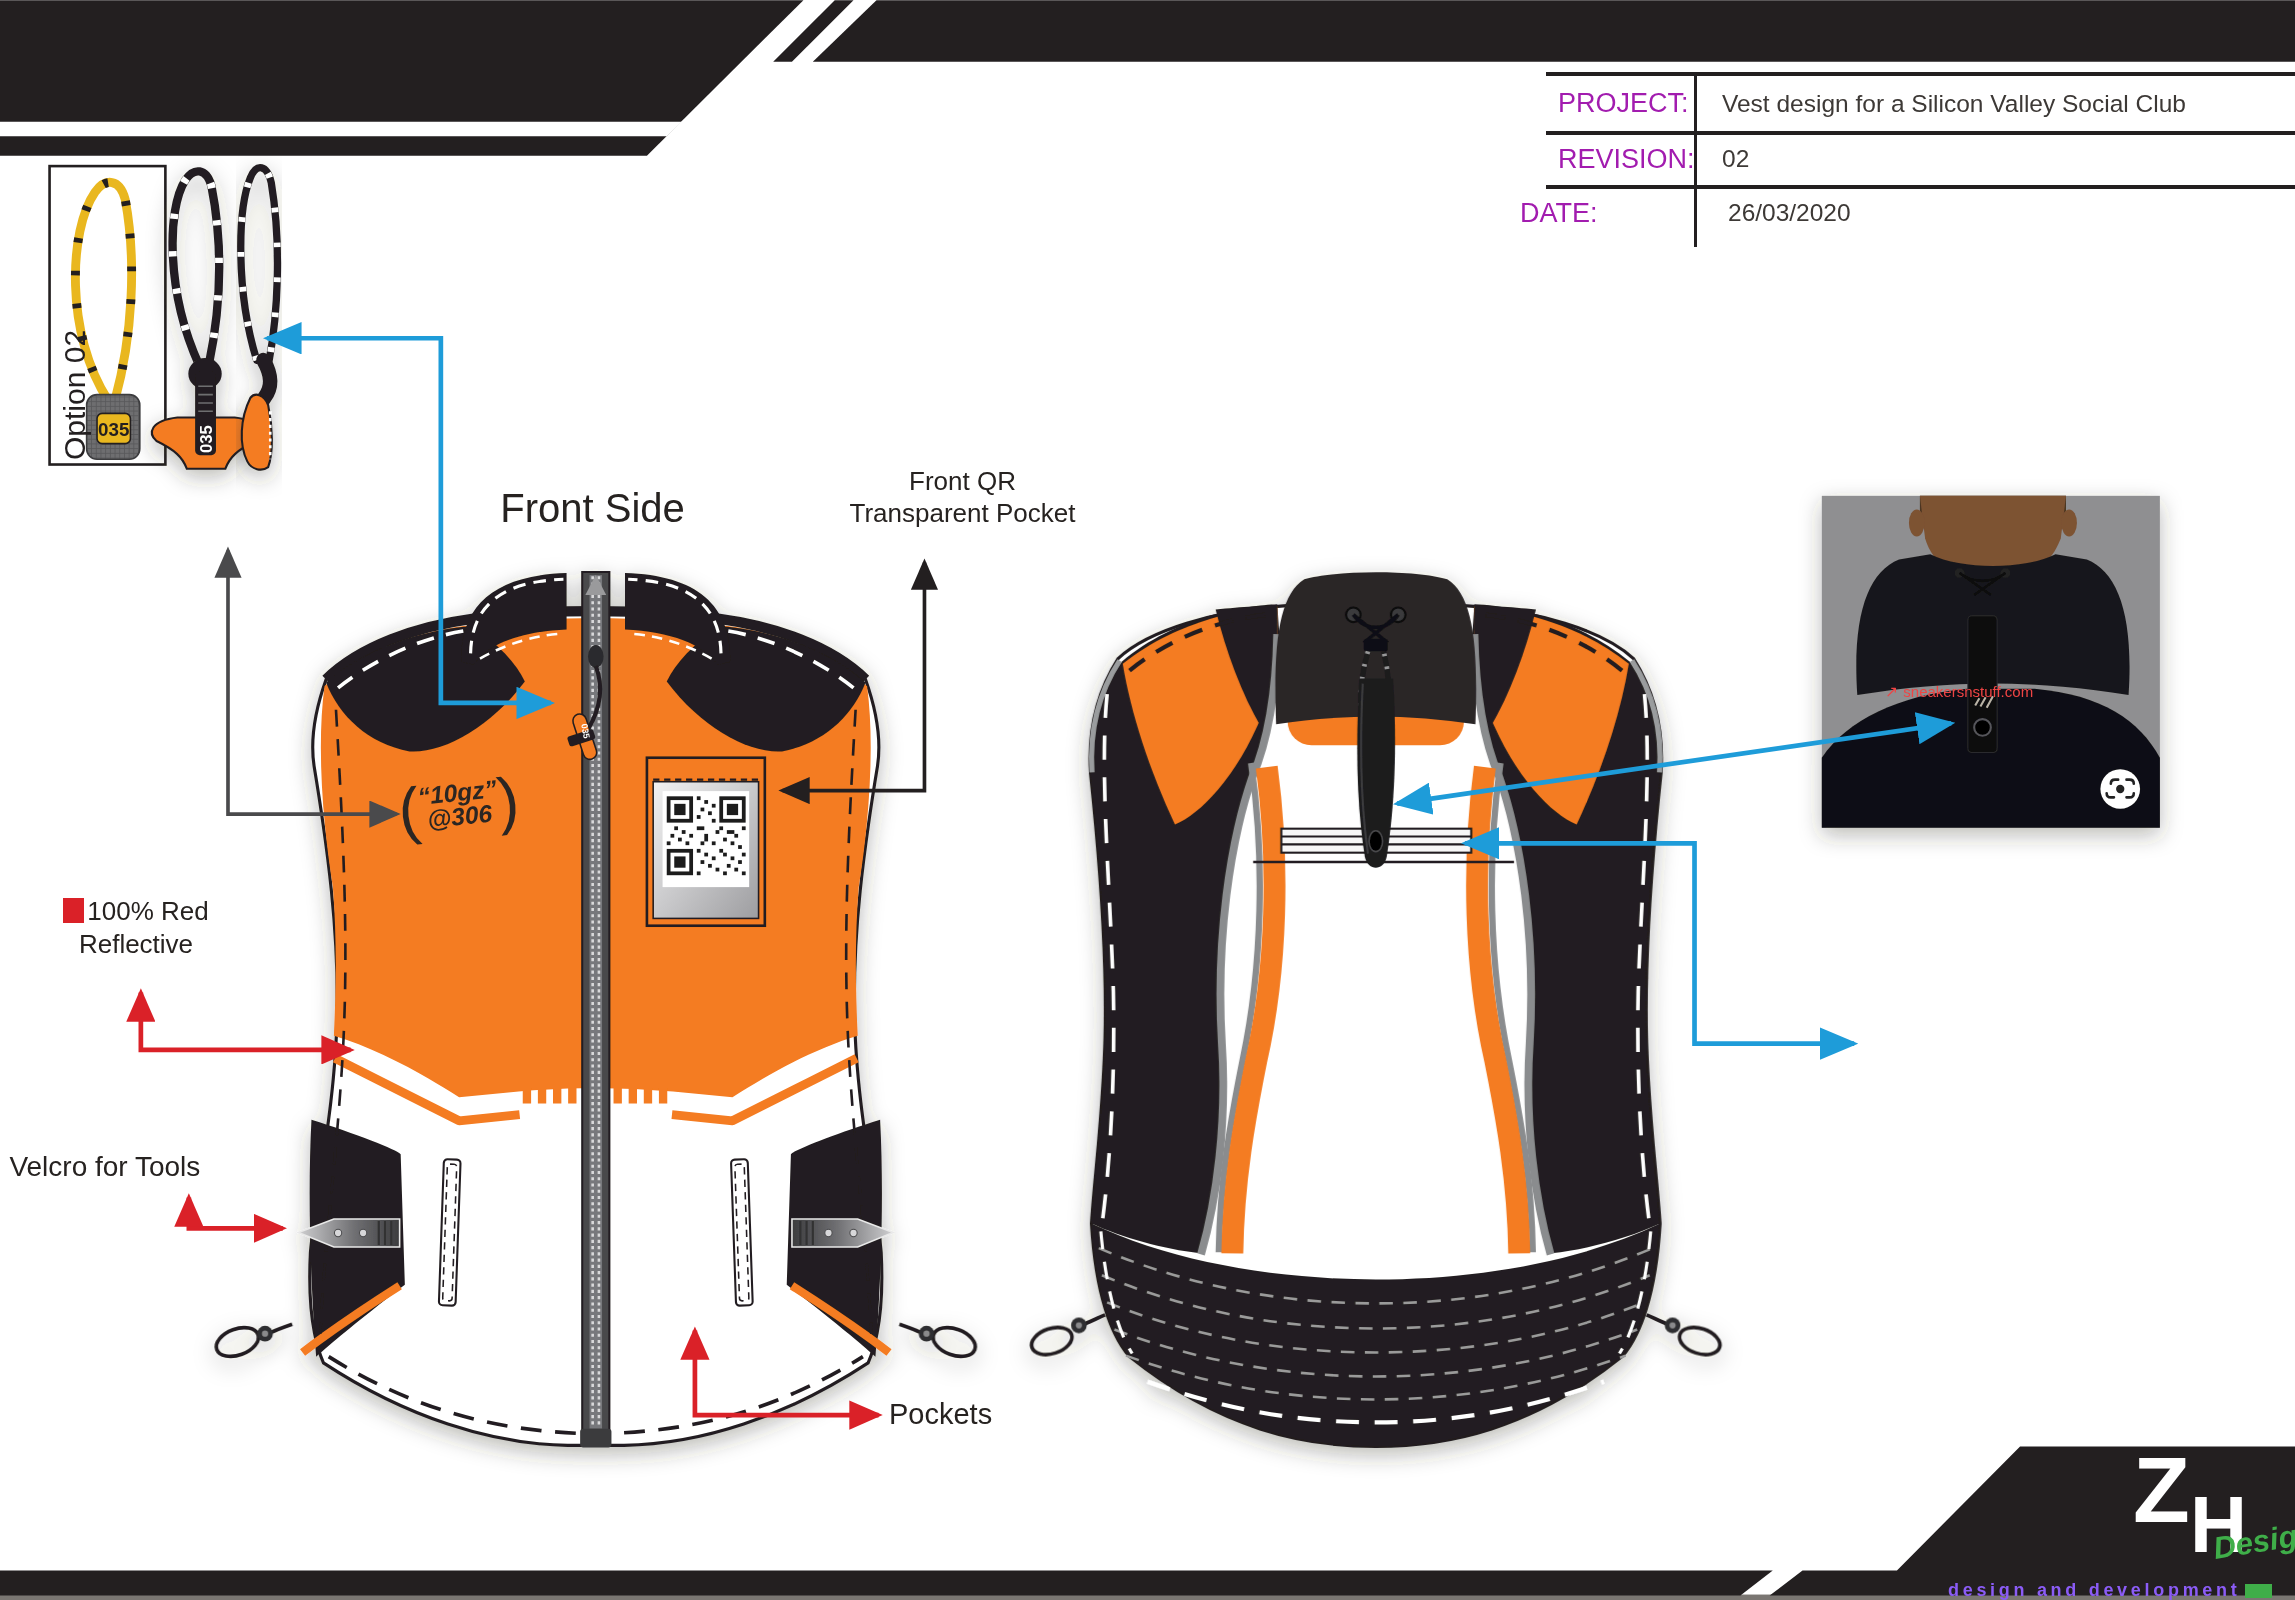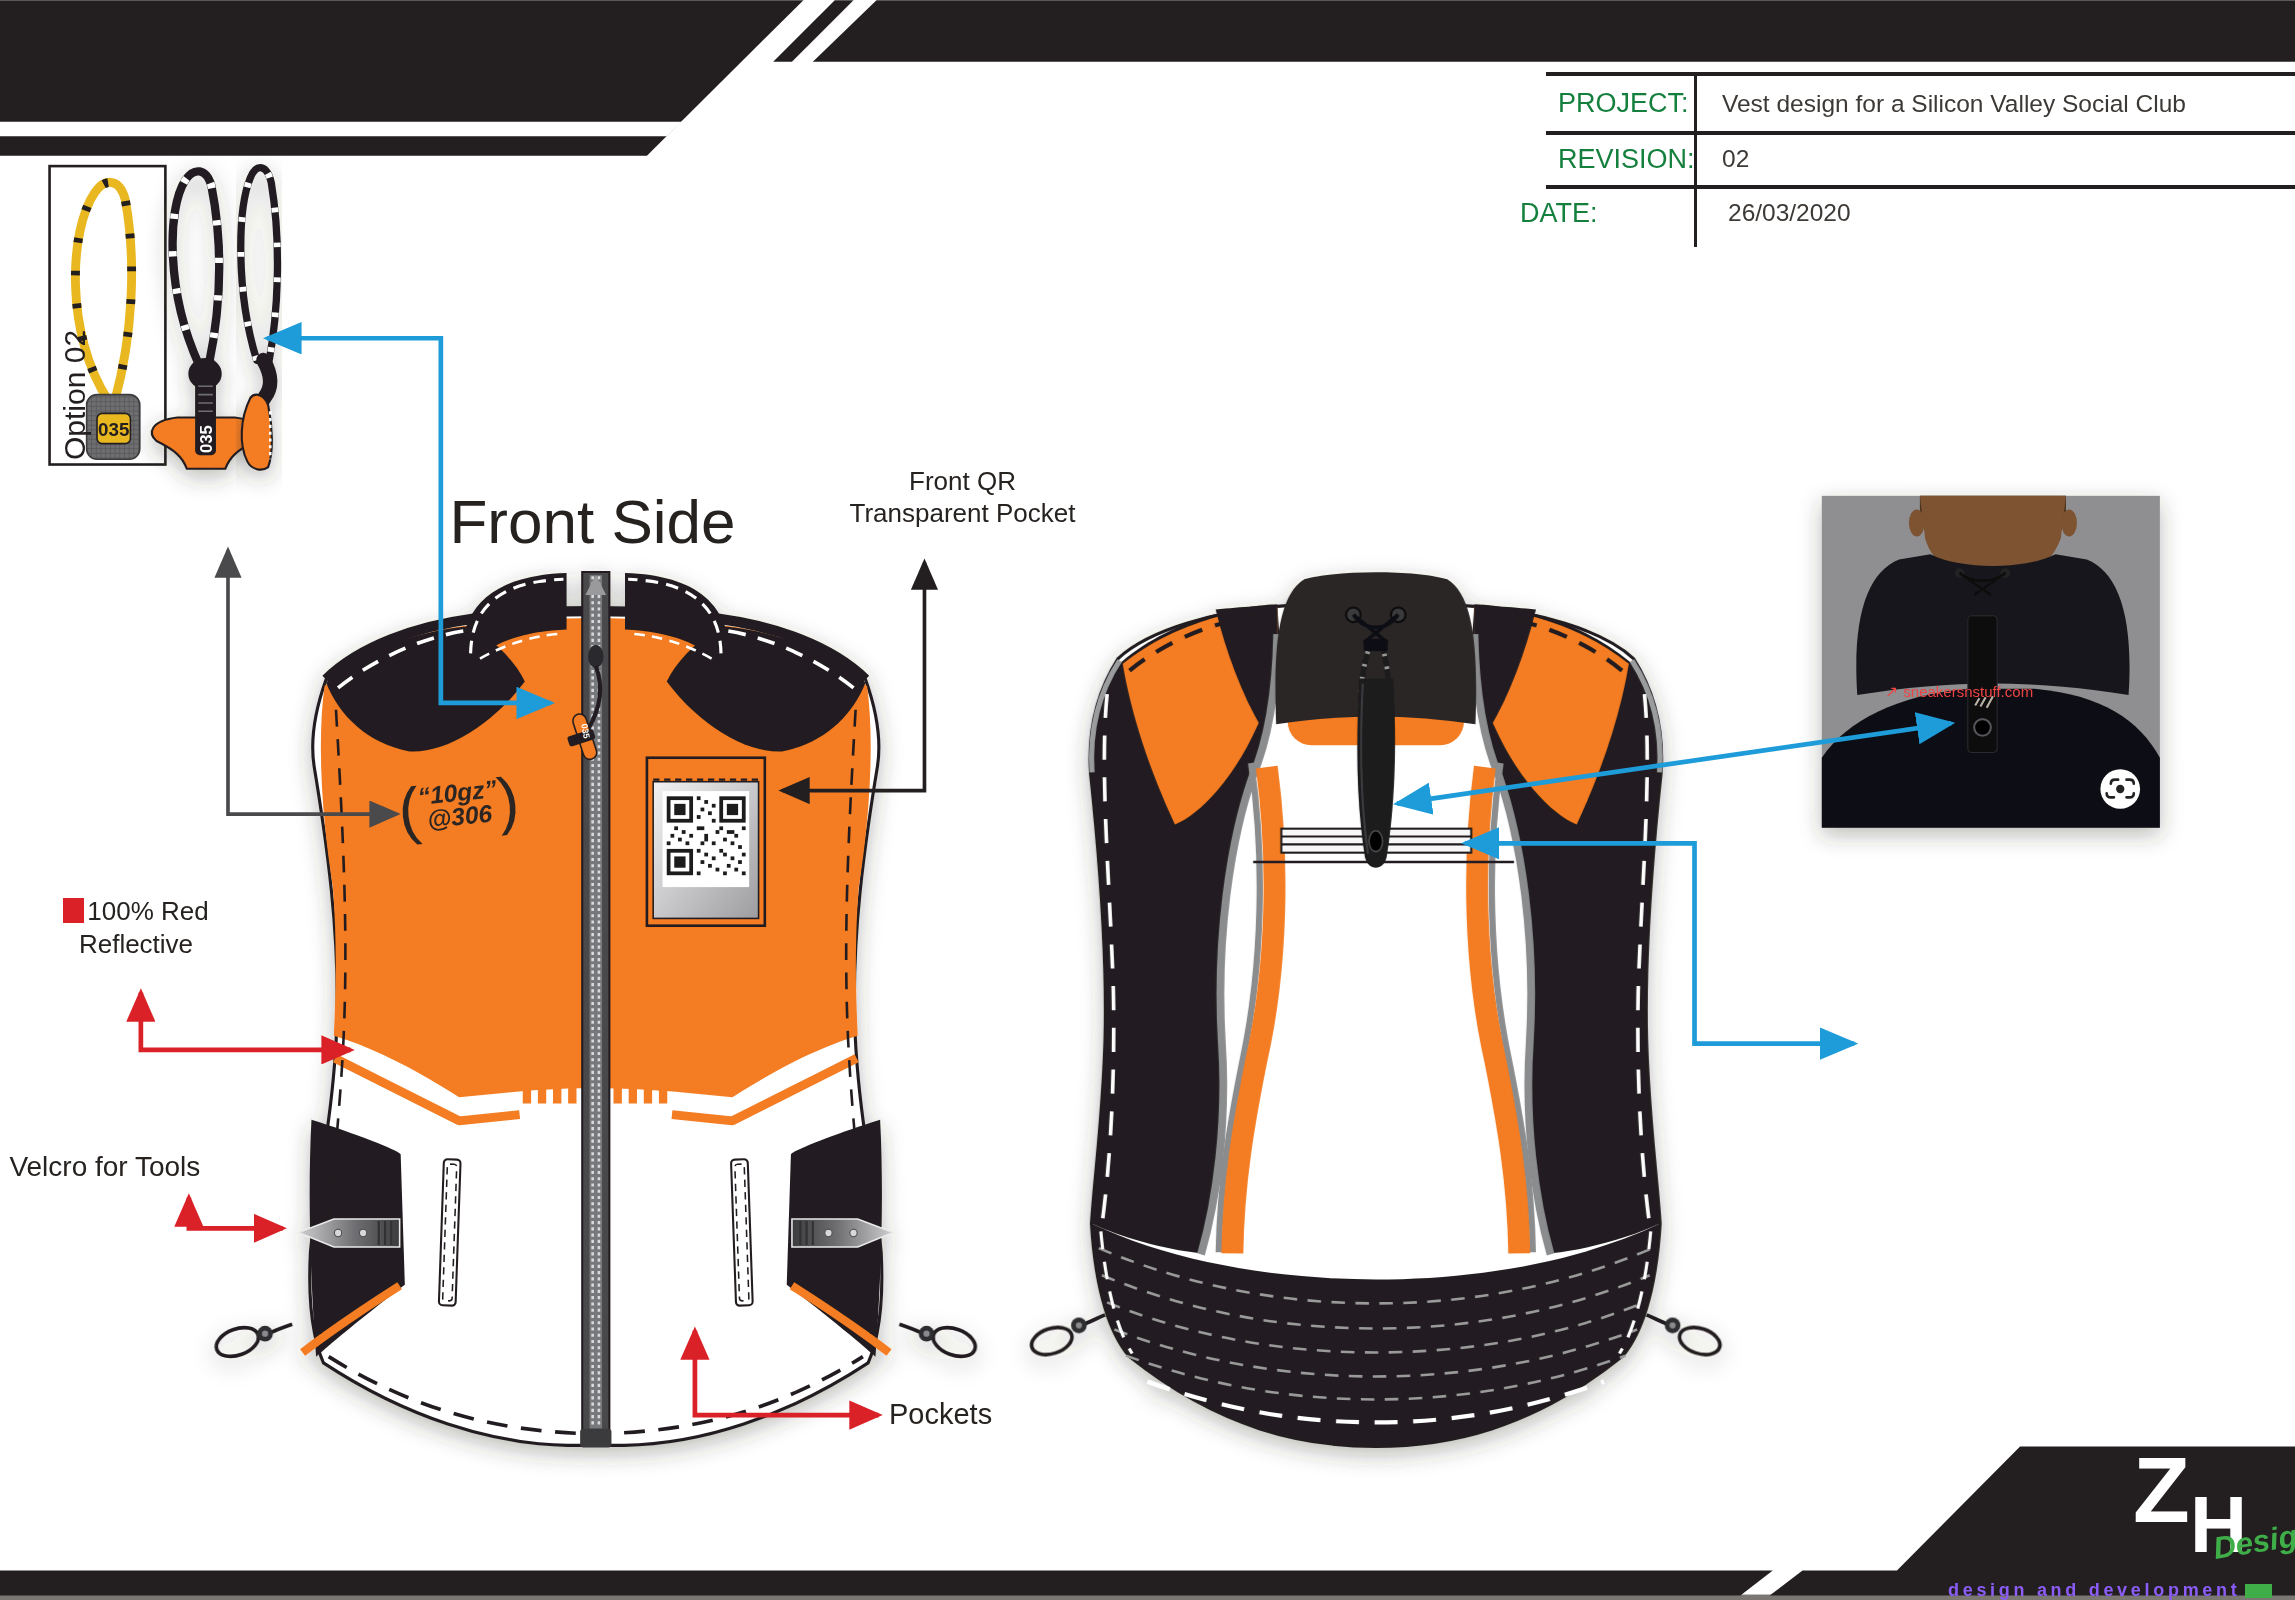--- a/index.html
+++ b/index.html
@@ -4,21 +4,21 @@
 <style>
   html,body{margin:0;padding:0;background:#fff;}
   .stage{position:relative;width:2295px;height:1601px;background:#fff;overflow:hidden;
          font-family:"Liberation Sans",sans-serif;color:#262220;}
   svg.art{position:absolute;left:0;top:0;width:2295px;height:1601px;}
   .abs{position:absolute;}
   .page-title{left:46px;top:25px;font-size:78px;font-weight:700;color:#ffffff;letter-spacing:1px;}
   
   .tline{position:absolute;height:3.7px;background:#231f20;}
   .tdivider{position:absolute;width:3.1px;background:#231f20;}
-  .tlabel{position:absolute;font-size:27px;color:#15803d;}
+  .tlabel{position:absolute;font-size:27px;color:#a21caf;}
   .tvalue{position:absolute;font-size:24.5px;color:#3d3936;}
   
   .ann{position:absolute;color:#262220;text-align:center;}
   .sw{display:inline-block;vertical-align:-3.1px;margin-right:3.1px;}
   .sw.black{width:19px;height:24px;background:#231f20;}
   .sw.red{width:21px;height:25px;background:#da2128;}
   .opt-label{position:absolute;left:58px;top:460px;width:261px;font-size:30px;
              transform:rotate(-90deg);transform-origin:0 0;color:#231f20;}
   .hand{position:absolute;left:398px;top:779px;display:flex;align-items:center;
         transform:rotate(-6deg);color:#2b2623;}
@@ -357,21 +357,21 @@
     <div class="tvalue" style="left:1722px;top:90px;">Vest design for a Silicon Valley Social Club</div>
     <div class="tlabel" style="left:1558px;top:144px;">REVISION:</div>
     <div class="tvalue" style="left:1722px;top:145px;">02</div>
     <div class="tlabel" style="left:1520px;top:198px;">DATE:</div>
     <div class="tvalue" style="left:1728px;top:199px;">26/03/2020</div>
   </div>
 
   <div class="opt-label">Option 02</div>
 
 
-  <div class="ann" style="left:444px;top:486px;width:297px;font-size:62px;">Front Side</div>
+  <div class="ann" style="left:444px;top:486px;width:297px;font-size:40px;">Front Side</div>
 
   <div class="ann" style="left:824px;top:465px;width:277px;font-size:26px;line-height:32px;">
     <span>Front QR</span><br>
     <span>Transparent Pocket</span>
   </div>
 
   <div class="ann" style="left:29px;top:895px;width:214px;font-size:26px;line-height:33px;">
     <span class="sw red"></span><span>100% Red</span><br>
     <span>Reflective</span>
   </div>

